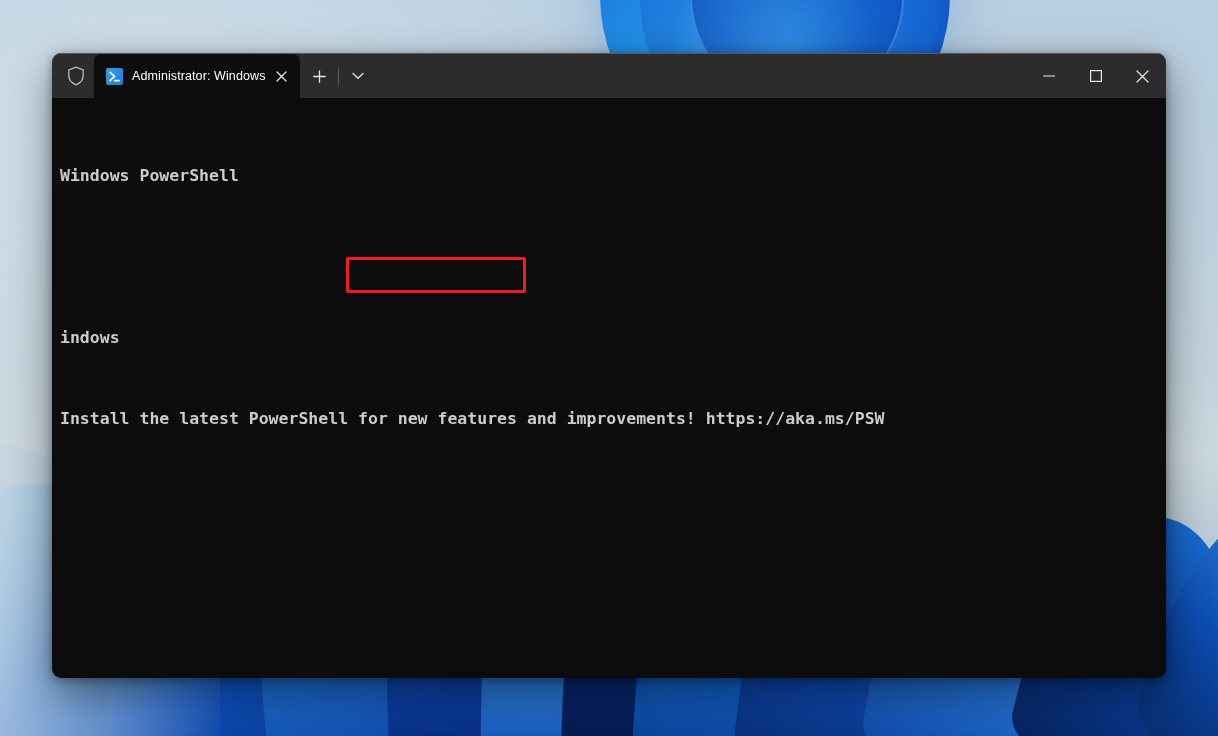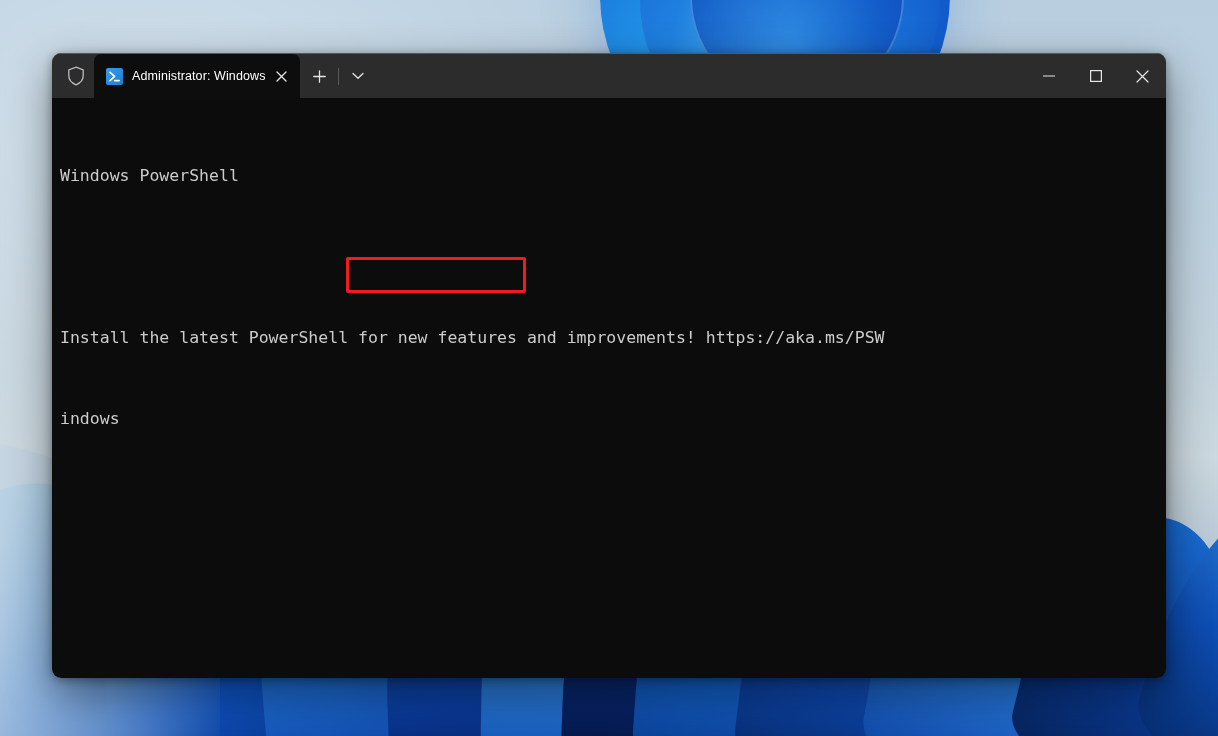--- a/index.html
+++ b/index.html
@@ -207,21 +207,21 @@
     position: relative;
     font-family: "DejaVu Sans Mono", "Liberation Mono", monospace;
     font-size: 16.5px;
     line-height: 27px;
     color: #cccccc;
     padding-left: 8px;
     white-space: pre;
     letter-spacing: 0px;
   }
 
-  .line { height: 27px; }
+  .line { height: 27px; font-weight: bold; }
   .blank { height: 27px; }
 
   
   #command-highlight {
     position: absolute;
     left: 294px;
     top: 159px;
     width: 180px;
     height: 36px;
     border: 3px solid #ef1d1d;
@@ -310,22 +310,22 @@
         <svg width="13" height="13" viewBox="0 0 13 13">
           <path d="M1 1 L12 12 M12 1 L1 12" stroke="#e8e8e8" stroke-width="1.2" stroke-linecap="round"></path>
         </svg>
       </div>
     </div>
 
     <div id="terminal-body">
       <div id="console-text">
         <div class="line">Windows PowerShell</div>
         <div class="blank"></div>
+        <div class="line">indows</div>
         <div class="line">Install the latest PowerShell for new features and improvements! https://aka.ms/PSW</div>
-        <div class="line">indows</div>
         <div class="blank"></div>
 
         <div class="line"></div>
 
         
         
         
         
         
       </div>

